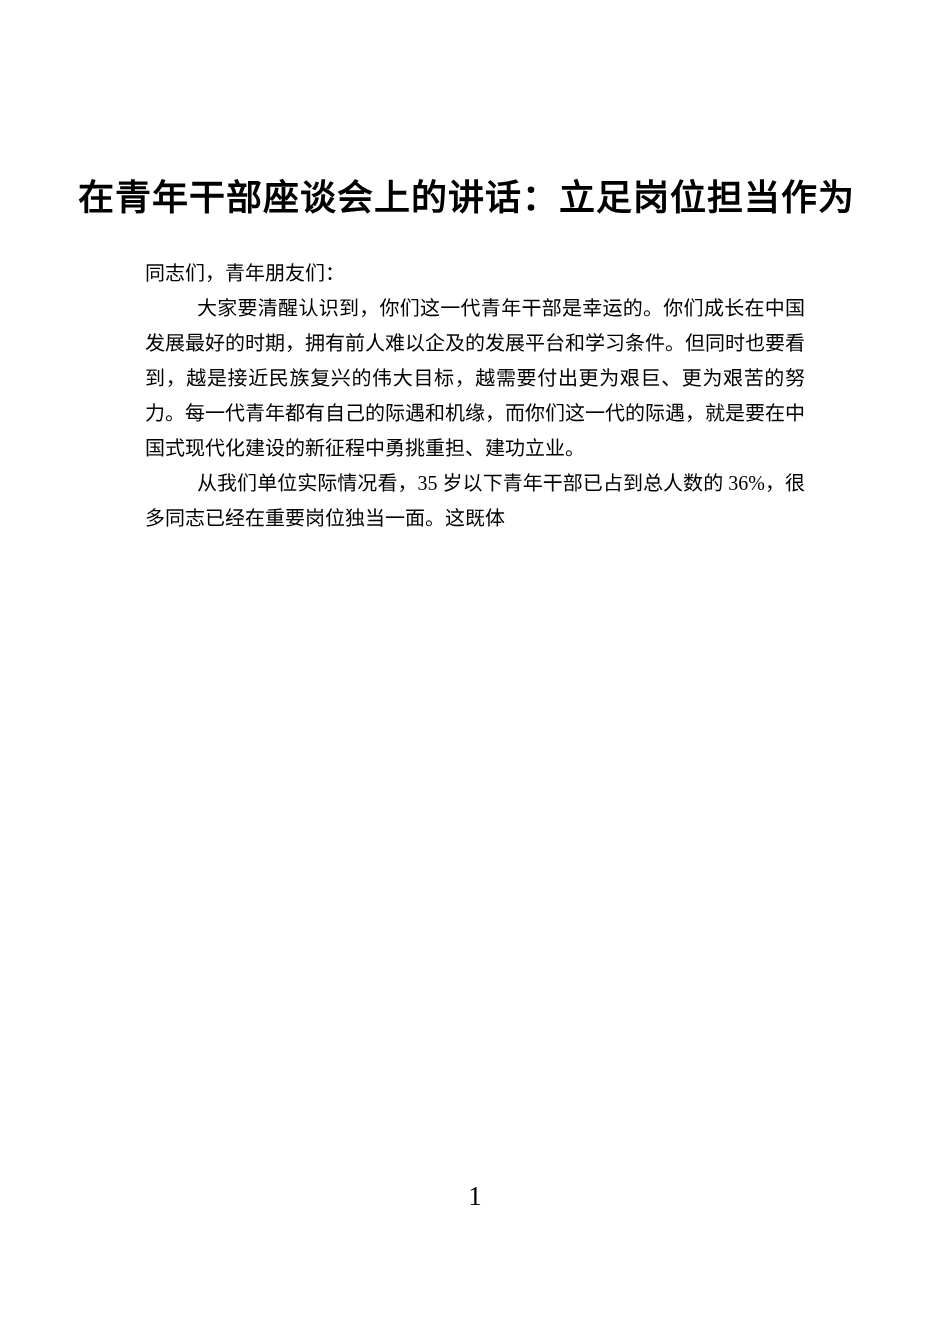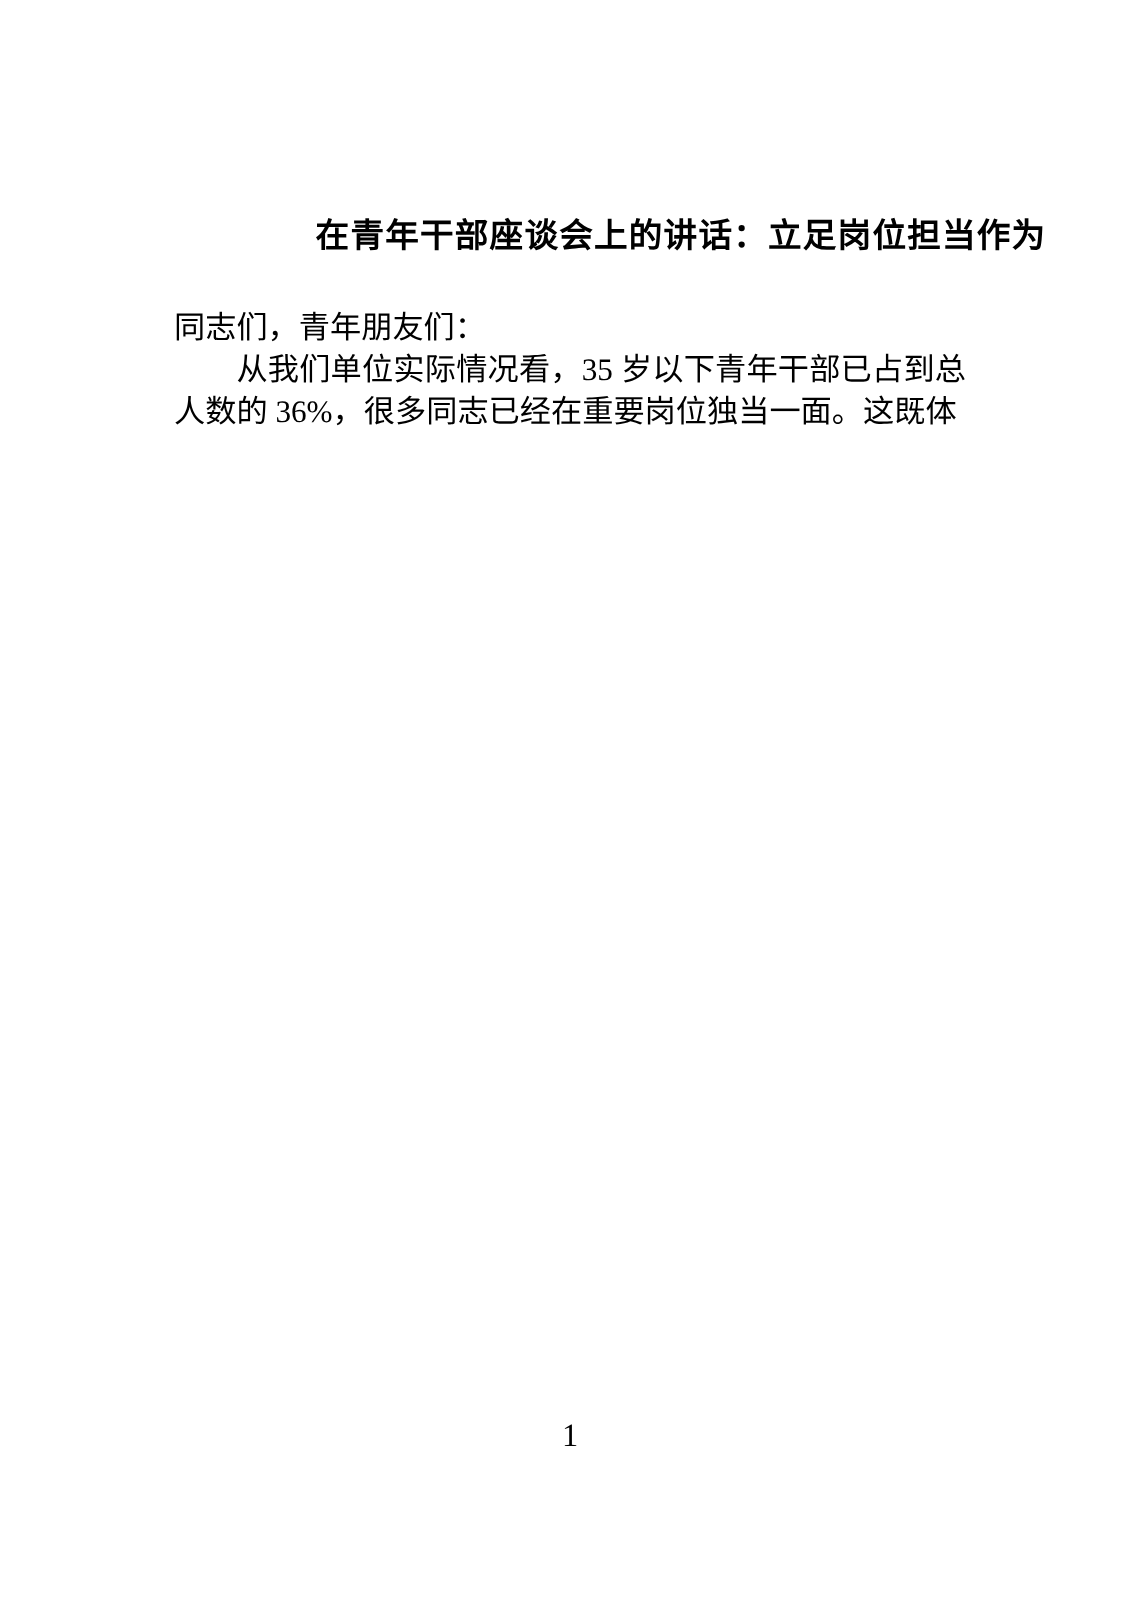--- a/index.html
+++ b/index.html
@@ -11,30 +11,30 @@
     position: relative;
     width: 950px;
     height: 1344px;
     background: #ffffff;
     overflow: hidden;
     font-family: "Liberation Serif", "DejaVu Serif", sans-serif;
     color: #000000;
   }
   .doc-title {
     margin: 160px 78px 0 78px;
-    font-size: 28px;
+    font-size: 36px;
     font-weight: bold;
     line-height: 76px;
-    text-align: right;
+    text-align: left;
     letter-spacing: 1px;
   }
   .doc-body {
     margin: 20px 145px 0 145px;
     width: 660px;
-    font-size: 26px;
+    font-size: 20px;
     line-height: 35px;
     text-align: justify;
     text-justify: inter-ideograph;
   }
   .doc-body p {
     margin: 0;
     padding: 0;
   }
   .doc-body p.indent {
     text-indent: 52px;
@@ -52,18 +52,19 @@
 </style>
 </head>
 <body>
 
 <div class="page">
 
   <h1 class="doc-title">在青年干部座谈会上的讲话：立足岗位担当作为</h1>
 
   <div class="doc-body">
     <p>同志们，青年朋友们：</p>
+    <p class="indent">大家要清醒认识到，你们这一代青年干部是幸运的。你们成长在中国发展最好的时期，拥有前人难以企及的发展平台和学习条件。但同时也要看到，越是接近民族复兴的伟大目标，越需要付出更为艰巨、更为艰苦的努力。每一代青年都有自己的际遇和机缘，而你们这一代的际遇，就是要在中国式现代化建设的新征程中勇挑重担、建功立业。</p>
     <p class="indent">从我们单位实际情况看，35 岁以下青年干部已占到总人数的 36%，很多同志已经在重要岗位独当一面。这既体</p>
   </div>
 
   <div class="page-number">1</div>
 
 </div>
 
 </body></html>

